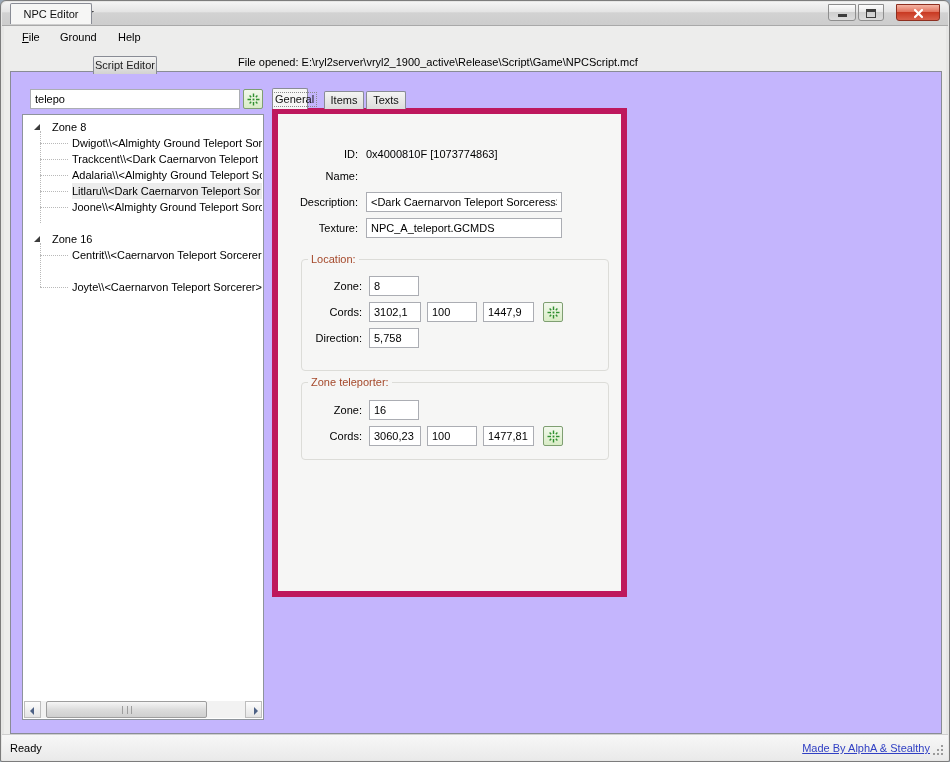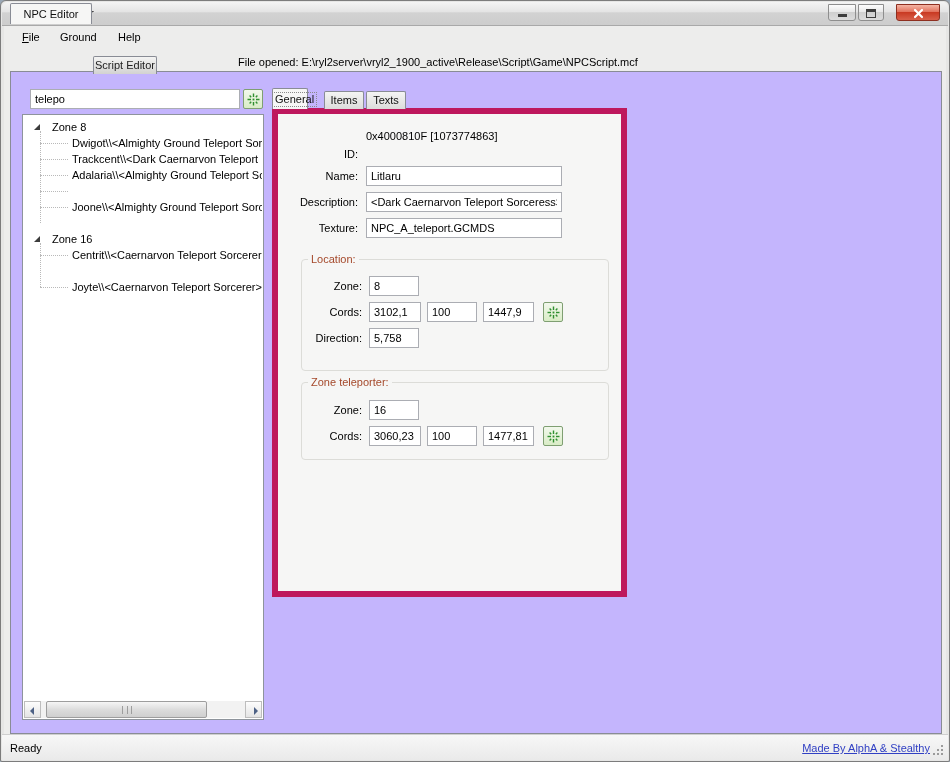--- a/index.html
+++ b/index.html
@@ -84,21 +84,21 @@
     background:linear-gradient(#f4f4f3,#dcdcdb); z-index:1; }
   .itab-i2 { left:355px; top:19px; width:40px; height:18px; line-height:17px;
     background:linear-gradient(#f4f4f3,#dcdcdb); z-index:1; }
   .inner-page { position:absolute; left:261px; top:36px; width:355px; height:489px;
     background:#f6f6f5; border:6px solid #be185d; }
 
   
   .flabel { position:absolute; width:80px; text-align:right; color:#000; }
   .fvalue { position:absolute; color:#000; }
   .f-input { position:absolute; height:20px; }
-  .l-id { left:0px;  top:34px; } .v-id { left:88px; top:16px; }
+  .l-id { left:0px;  top:34px; } .v-id { left:88px; top:34px; }
   .l-name { left:0px; top:56px; } .i-name { left:88px; top:52px; width:196px; }
   .l-desc { left:-8px; width:88px; top:82px; } .i-desc { left:88px; top:78px; width:196px; }
   .l-tex { left:0px; top:108px; } .i-tex { left:88px; top:104px; width:196px; }
 
   fieldset.gbox { position:absolute; border:1px solid #dcdcd8; border-radius:4px; background:transparent; }
   fieldset.gbox legend { margin-left:6px; padding:0 3px; color:#a5492b; }
   .gb-loc { left:23px; top:139px; width:308px; height:118px; }
   .gb-tel { left:23px; top:262px; width:308px; height:84px; }
   .gl { position:absolute; width:58px; text-align:right; color:#000; }
   .gi { position:absolute; height:20px; }
@@ -190,20 +190,21 @@
       <div class="trow child" style="top:20px;">
           <span class="stub"></span>
           <span class="lbl">Dwigot\\&lt;Almighty Ground Teleport Sor</span>
         </div>
       <div class="trow child" style="top:52px;">
           <span class="stub"></span>
           <span class="lbl">Adalaria\\&lt;Almighty Ground Teleport Sc</span>
         </div>
       <div class="trow child selected" style="top:68px;">
           <span class="stub"></span>
+          <span class="lbl">Litlaru\\&lt;Dark Caernarvon Teleport Sor</span>
         </div>
       <div class="trow child" style="top:84px;">
           <span class="stub"></span>
           <span class="lbl">Joone\\&lt;Almighty Ground Teleport Sorc</span>
         </div>
       <div class="trow root" style="top:116px;">
           <span class="exp"></span>
           <span class="lbl">Zone 16</span>
         </div>
       <div class="trow child" style="top:132px;">
@@ -230,21 +231,20 @@
 
     <div class="itab itab-active"><span class="tlbl">General</span></div>
     <div class="itab itab-i1">Items</div>
     <div class="itab itab-i2">Texts</div>
 
     <div class="inner-page">
       <div class="flabel l-id">ID:</div>
       <div class="fvalue v-id">0x4000810F [1073774863]</div>
 
       <div class="flabel l-name">Name:</div>
-      <input class="tbx f-input i-name" value="Litlaru" style="">
 
       <div class="flabel l-desc">Description:</div>
       <input class="tbx f-input i-desc" value="&lt;Dark Caernarvon Teleport Sorceress&gt;" style="">
 
       <div class="flabel l-tex">Texture:</div>
       <input class="tbx f-input i-tex" value="NPC_A_teleport.GCMDS" style="">
 
       <fieldset class="gbox gb-loc">
         <legend>Location:</legend>
         <div class="gl loc-l-zone">Zone:</div>

